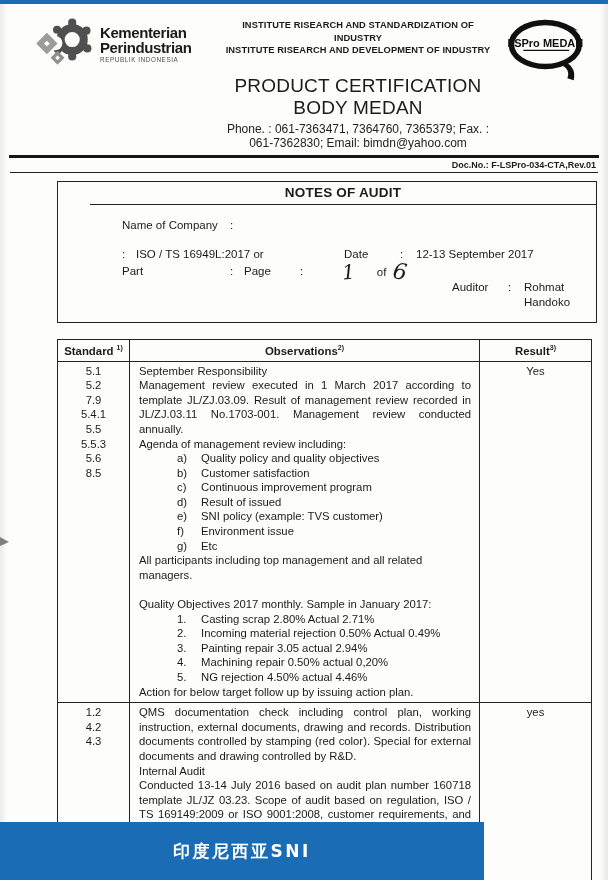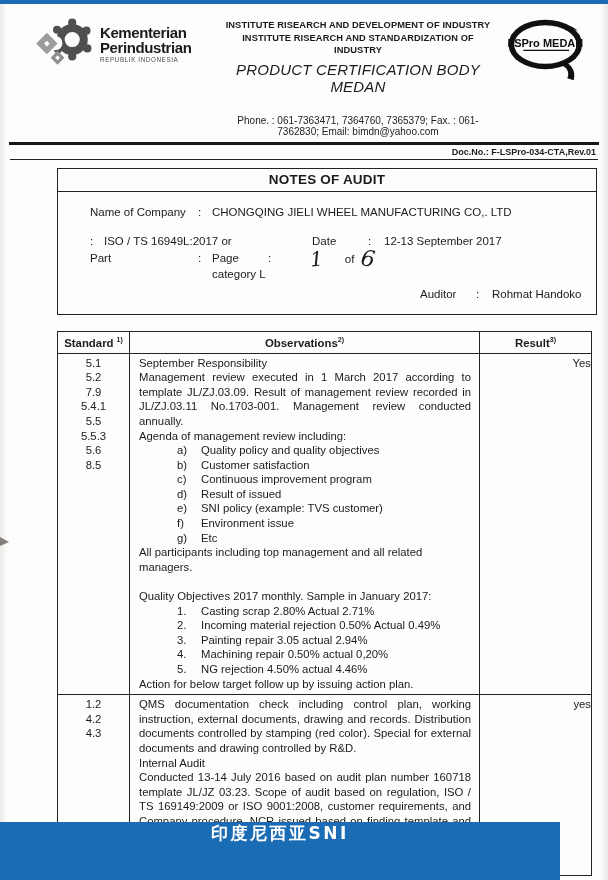--- a/index.html
+++ b/index.html
@@ -14,34 +14,34 @@
   
   .header { display:flex; align-items:flex-start; padding:12px 8px 0 34px; }
   .logo-left { display:flex; align-items:center; width:184px; flex:0 0 184px; }
   .logo-left svg { width:64px; height:56px; flex:0 0 64px; }
   .ministry-text { margin-left:2px; line-height:1.02; }
   .ministry-text .l1, .ministry-text .l2 { font-weight:bold; font-size:15px; letter-spacing:-0.4px; }
   .ministry-text .l3 { font-size:6.3px; letter-spacing:0.6px; color:#4d4d4d; margin-top:1px; }
 
   .header-center { flex:1; text-align:center; padding-top:3px; }
   .org-line { font-weight:bold; font-size:9.3px; line-height:1.35; letter-spacing:0.1px; }
-  .center-title { font-size:15px; margin-top:4px; letter-spacing:0.2px;font-style:italic; }
-  .contact-line { font-size:10px; margin-top:20px; color:#222; }
+  .center-title { font-size:19px; margin-top:18px; letter-spacing:0.2px; }
+  .contact-line { font-size:12px; margin-top:3px; color:#222; }
   .address-line { font-size:7.4px; color:#222; }
 
   .logo-right { width:102px; flex:0 0 102px; text-align:center; }
   .logo-right svg { width:96px; height:66px; }
 
   
   .rule-thick { margin:5px 9px 0 9px; height:3.5px; background:#171717; }
   .docno-row { margin:2px 10px 0 10px; text-align:right; font-size:9px; font-weight:bold;
                padding:0 2px 2px 0; border-bottom:1.5px solid #222; }
 
   
-  .notes-box { width:540px; margin:8px 0 0 57px; border:1.6px solid #222; background:transparent; }
+  .notes-box { width:540px; margin:8px 0 0 57px; border:1.6px solid #222; background:transparent;padding-left:32px; }
   .notes-title { text-align:center; font-weight:bold; font-size:13.5px; padding:3px 0 4px;
                  border-bottom:1.6px solid #222; letter-spacing:0.2px; }
   .notes-body { padding:13px 10px 12px 10px; font-size:11.5px; }
   .frow { display:flex; line-height:15px;margin-left:22px; }
   .flabel { width:108px; flex:0 0 108px; }
   .fcolon { width:14px; flex:0 0 14px; }
   .fvall  { width:208px; flex:0 0 208px; }
   .frlabel { width:56px; flex:0 0 56px; }
   .frcolon { width:16px; flex:0 0 16px; }
   .frval { flex:1; }
@@ -56,32 +56,32 @@
 
   
   .audit-table { width:534px; margin:16px 0 0 57px; border-collapse:collapse;
                  font-size:11.3px; line-height:14.6px; table-layout:fixed; }
   .audit-table th, .audit-table td { border:1.6px solid #242424; vertical-align:top; padding:0; }
   .audit-table th { font-size:11.4px; padding:1px 0 2px 0; text-align:center; }
   .audit-table sup { font-size:7px; }
   .sup-gap { margin-left:3px; }
   .std-cell { text-align:center; padding-top:2px !important; }
   .obs-cell { padding:2px 8px 3px 9px !important; }
-  .res-cell { text-align:right; padding-top:2px !important; }
+  .res-cell { text-align:center; padding-top:2px !important; }
   .jpara { text-align:justify; }
   .gap { height:14.6px; }
   .li-row { display:flex; padding-left:38px; }
   .li-marker { width:24px; flex:0 0 24px; }
   .li-text { flex:1; }
 
   .scan-artifact { position:absolute; left:0; top:537px; width:9px; height:9px;
                    background:#6f6b66; clip-path:polygon(0 0,100% 55%,0 100%); opacity:.85; }
 
-  .bottom-bar { position:absolute; left:0; bottom:0; width:560px; height:58px;
-                background:#1a6cb5; display:flex; justify-content:center; }
+  .bottom-bar { position:absolute; left:0; bottom:0; width:484px; height:58px;
+                background:#1a6cb5; display:flex; align-items:center; justify-content:center; }
   .bottom-bar span { color:#ffffff; font-size:17px; font-weight:bold; letter-spacing:2.5px;
                      font-family:"DejaVu Sans", sans-serif; }
 </style>
 </head>
 <body>
 
 <div class="top-edge-line" style="background: rgb(26, 108, 181);"></div>
 
 <div class="header">
   <div class="logo-left">
@@ -100,22 +100,22 @@
       <rect x="24.6" y="44.6" width="3.8" height="3.8" transform="rotate(45 26.5 46.5)" fill="#fdfdfc"></rect>
     </svg>
     <div class="ministry-text">
       <div class="l1">Kementerian</div>
       <div class="l2">Perindustrian</div>
       <div class="l3">REPUBLIK INDONESIA</div>
     </div>
   </div>
 
   <div class="header-center">
+    <div class="org-line">INSTITUTE RISEARCH AND STANDARDIZATION OF INDUSTRY</div>
     <div class="org-line">INSTITUTE RISEARCH AND DEVELOPMENT OF INDUSTRY</div>
-    <div class="org-line">INSTITUTE RISEARCH AND STANDARDIZATION OF INDUSTRY</div>
     <div class="center-title">PRODUCT CERTIFICATION BODY MEDAN</div>
     <div class="contact-line">Phone. : 061-7363471, 7364760, 7365379; Fax. : 061-7362830; Email: bimdn@yahoo.com</div>
   </div>
 
   <div class="logo-right">
     <svg viewBox="0 0 100 72">
       <ellipse cx="46" cy="31" rx="37" ry="24" fill="none" stroke="#101010" stroke-width="6"></ellipse>
       <path d="M14 16 Q40 2 82 16 Q70 6 44 8 Q22 9 14 16 Z" fill="#101010"></path>
       <path d="M68 50 Q80 57 77 70 L70 68 Q74 58 62 53 Z" fill="#101010"></path>
       <text x="46" y="34" text-anchor="middle" font-size="12" font-weight="bold" font-family="Liberation Sans, sans-serif" fill="#101010">LSPro MEDAN</text>
@@ -127,21 +127,20 @@
 <div class="rule-thick"></div>
 <div class="docno-row">Doc.No.: F-LSPro-034-CTA,Rev.01</div>
 
 <section class="notes-box">
   <div class="notes-title">NOTES OF AUDIT</div>
   <div class="notes-body">
 
     <div class="frow mb14">
       <span class="flabel">Name of Company</span>
       <span class="fcolon">:</span>
-      <span class="frval">CHONGQING JIELI WHEEL MANUFACTURING CO,. LTD</span>
     </div>
 
     <div class="frow">
       <span class="fcolon">:</span>
       <span class="fvall">ISO / TS 16949L:2017 or</span>
       <span class="frlabel">Date</span>
       <span class="frcolon">:</span>
       <span class="frval">12-13 September 2017</span>
     </div>
     <div class="frow mb2">
@@ -150,25 +149,20 @@
     </div>
 
     <div class="frow">
       <span class="flabel">Part</span>
       <span class="fcolon">:</span>
       <span class="frlabel">Page</span>
       <span class="frcolon">:</span>
       <span class="frval page-val">
         <span class="hand one">1</span><span>of</span><span class="hand six">6</span>
       </span>
-    </div>
-    <div class="frow mb5">
-      <span class="flabel"></span>
-        <span class="fcolon"></span>
-      <span class="fvall">category L</span>
     </div>
 
     <div class="frow">
       <span class="flabel"></span>
         <span class="fcolon"></span>
         <span class="fvall"></span>
       <span class="frlabel">Auditor</span>
       <span class="frcolon">:</span>
       <span class="frval">Rohmat Handoko</span>
     </div>

